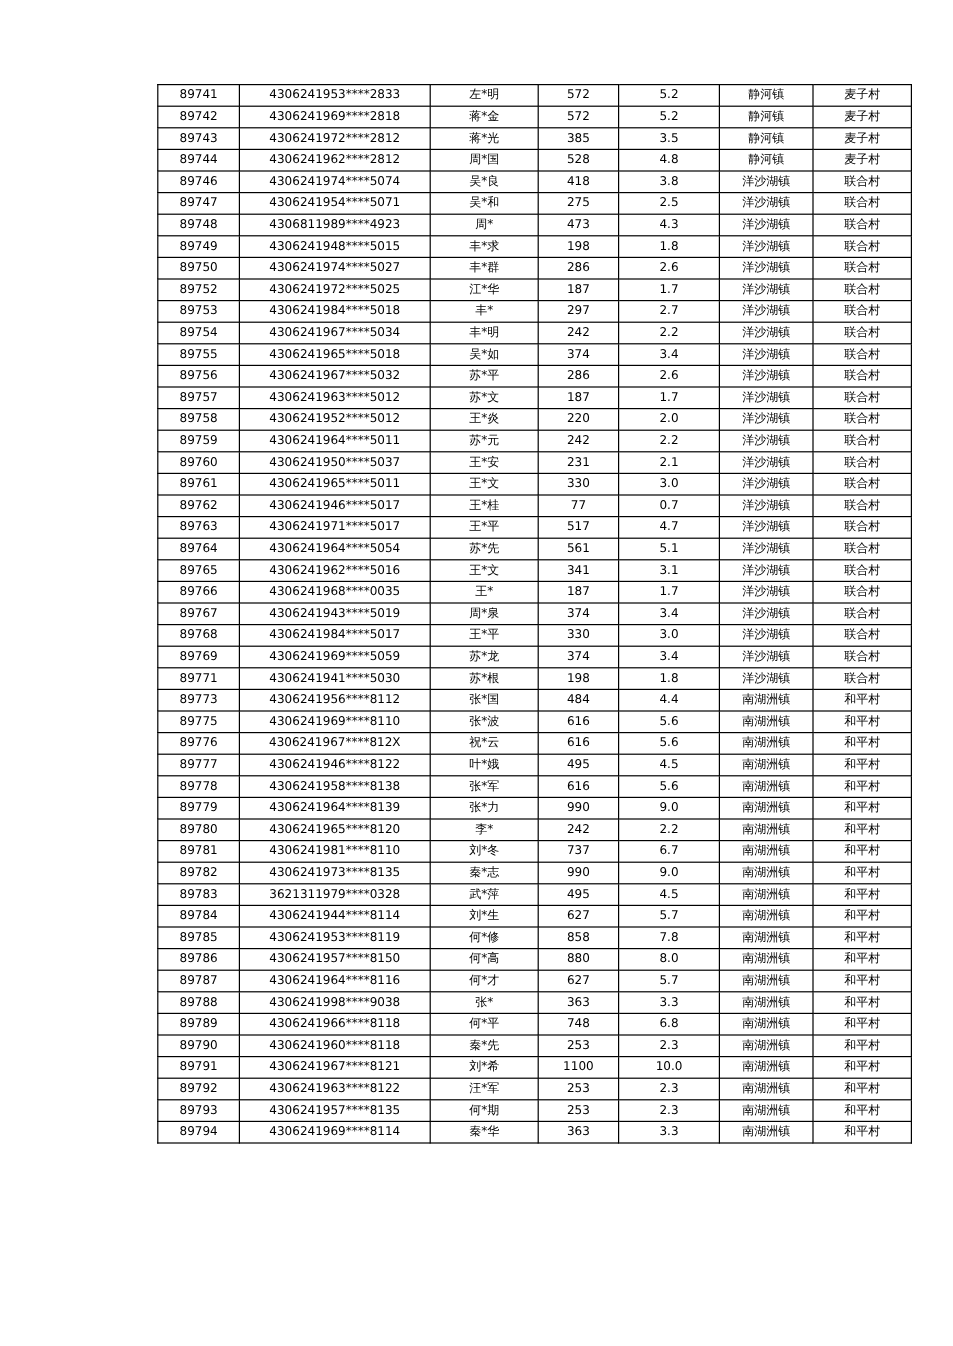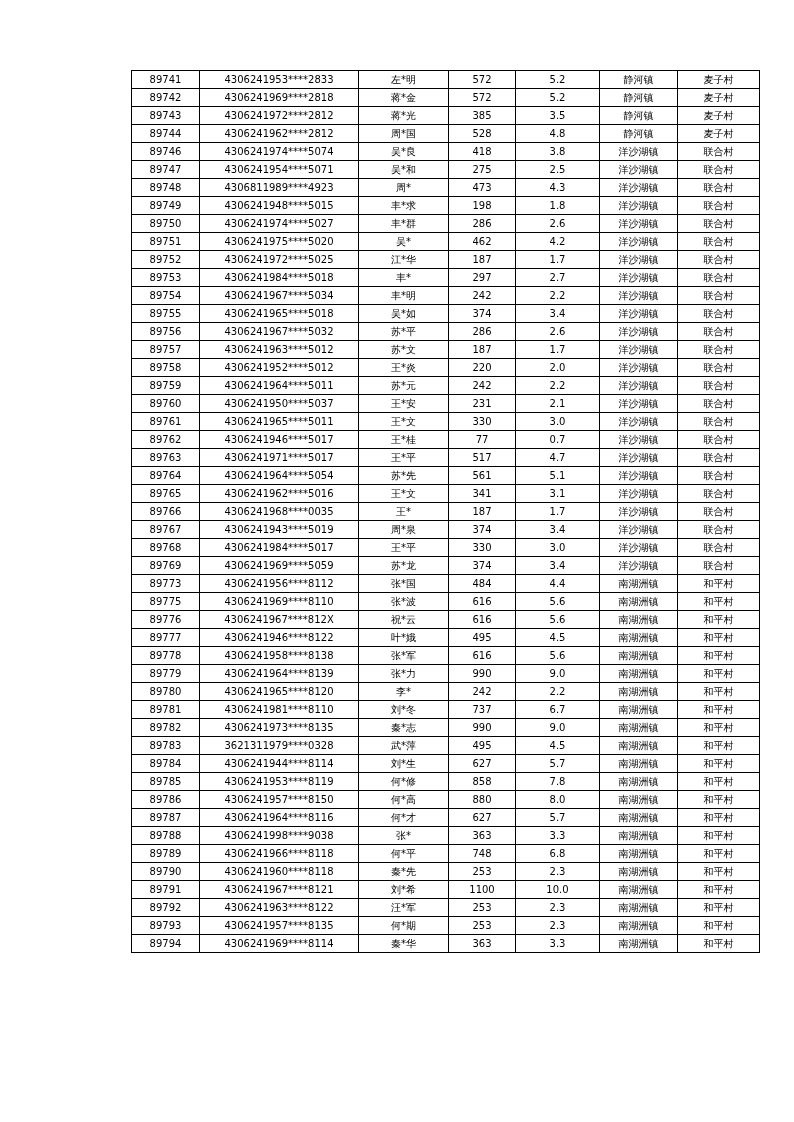--- a/index.html
+++ b/index.html
@@ -139,29 +139,20 @@
         <tr>
           <td>89750</td>
           <td>4306241974****5027</td>
           <td>丰*群</td>
           <td>286</td>
           <td>2.6</td>
           <td>洋沙湖镇</td>
           <td>联合村</td>
         </tr>
         <tr>
-          <td>89751</td>
-          <td>4306241975****5020</td>
-          <td>吴*</td>
-          <td>462</td>
-          <td>4.2</td>
-          <td>洋沙湖镇</td>
-          <td>联合村</td>
-        </tr>
-        <tr>
           <td>89752</td>
           <td>4306241972****5025</td>
           <td>江*华</td>
           <td>187</td>
           <td>1.7</td>
           <td>洋沙湖镇</td>
           <td>联合村</td>
         </tr>
         <tr>
           <td>89753</td>
@@ -310,20 +301,29 @@
         <tr>
           <td>89769</td>
           <td>4306241969****5059</td>
           <td>苏*龙</td>
           <td>374</td>
           <td>3.4</td>
           <td>洋沙湖镇</td>
           <td>联合村</td>
         </tr>
         <tr>
+          <td>89771</td>
+          <td>4306241941****5030</td>
+          <td>苏*根</td>
+          <td>198</td>
+          <td>1.8</td>
+          <td>洋沙湖镇</td>
+          <td>联合村</td>
+        </tr>
+        <tr>
           <td>89773</td>
           <td>4306241956****8112</td>
           <td>张*国</td>
           <td>484</td>
           <td>4.4</td>
           <td>南湖洲镇</td>
           <td>和平村</td>
         </tr>
         <tr>
           <td>89775</td>

